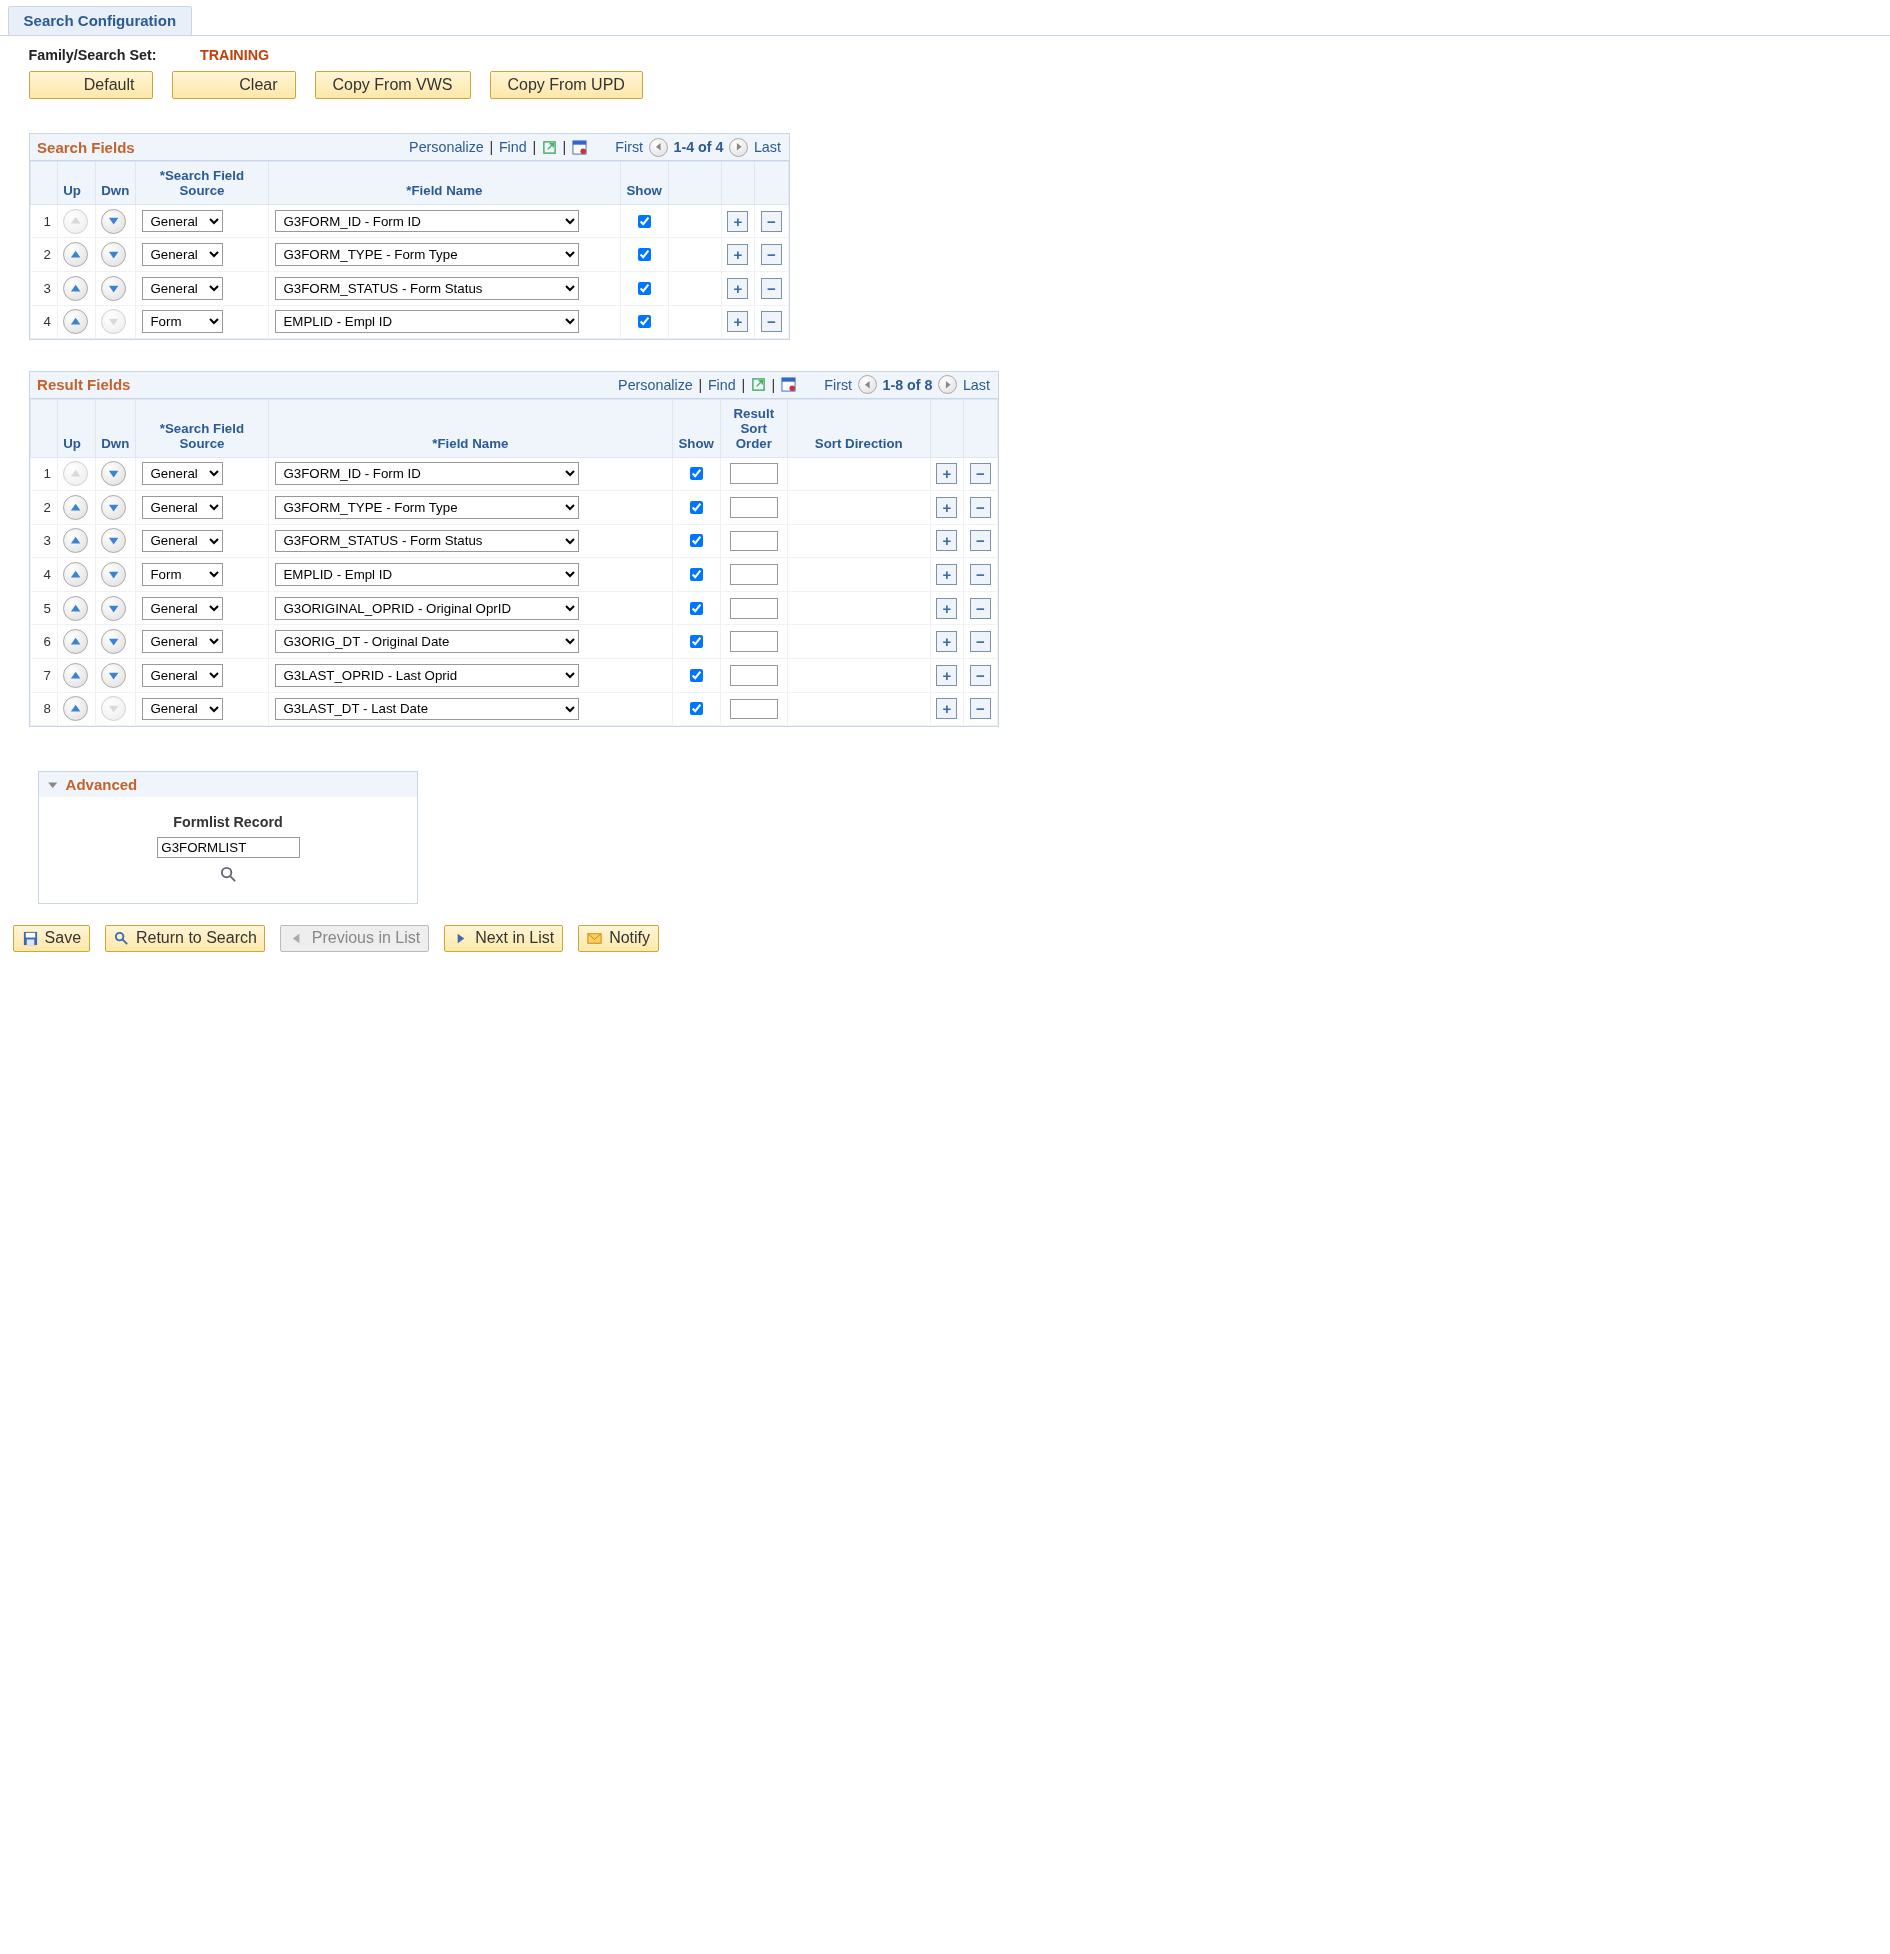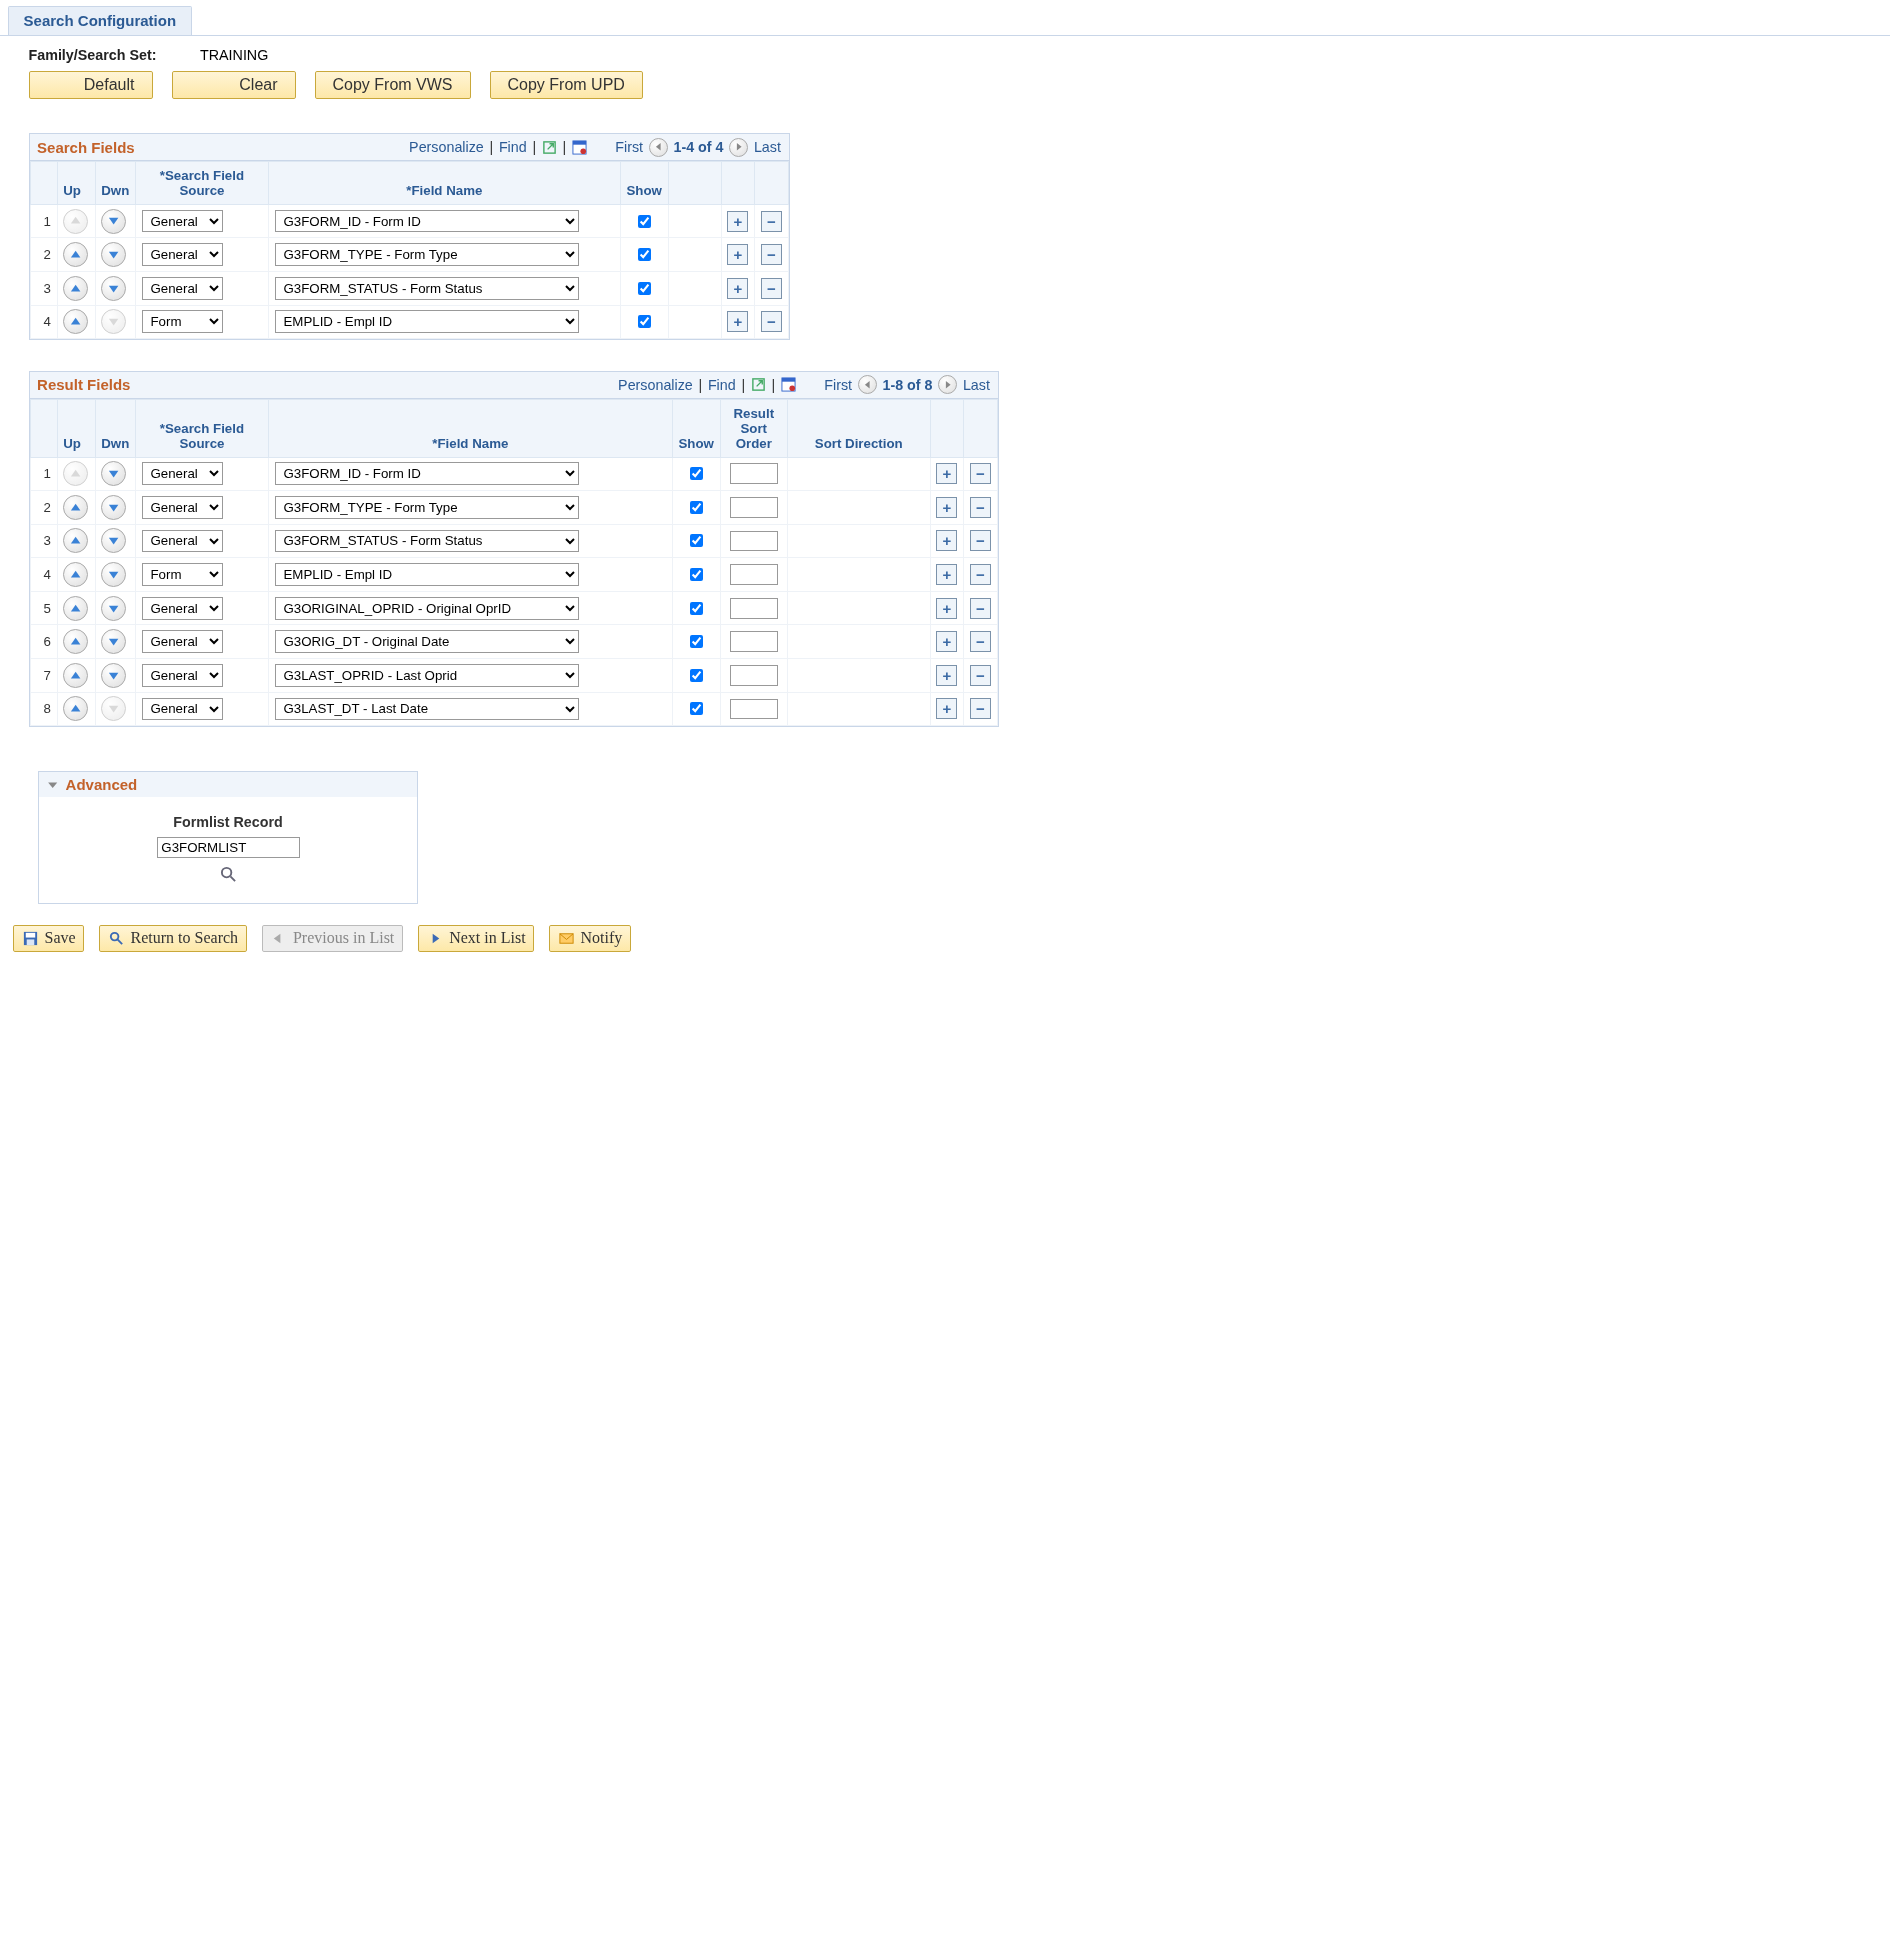--- a/index.html
+++ b/index.html
@@ -24,35 +24,35 @@
     color: #2b5a94;
     font-weight: bold;
     border-radius: 1.9px 1.9px 0 0;
     font-size: 15px;
   }
 
   .section { padding: 11.4px 28.5px 3.8px 28.5px; }
 
   .form-row { display: flex; align-items: center; gap: 9.5px; margin-bottom: 7.6px; flex-wrap: wrap; }
   .form-row .lbl { font-weight: bold; color: #222; }
-  .form-row .val { color: #000000; }
+  .form-row .val { color: #c2410c; font-weight: bold; }
   .group-inline { display:flex; align-items:center; gap:7.6px; }
 
   .yellow-btn {
     background: linear-gradient(#fff5d6,#fde8a8);
     border: 1px solid #c9a83a;
     padding: 3.8px 17px;
     font-size: 16px;
     color: #333;
     border-radius: 1.9px;
     cursor: pointer;
     min-width: 124px;
     text-align: right;
   }
-  .yellow-btn.sm { min-width: auto; padding: 3.8px 7.6px; display:flex; align-items:center; gap:5.7px;font-family:Liberation Serif, serif;}
+  .yellow-btn.sm { min-width: auto; padding: 3.8px 7.6px; display:flex; align-items:center; gap:5.7px;}
   .yellow-btn:disabled, .yellow-btn.disabled {
     background: #eee;
     border-color: #bbb;
     color: #888;
     cursor: default;
   }
 
   .grid {
     border: 1px solid #c9d6e8;
     margin: 11.4px 0 3.8px 0;

